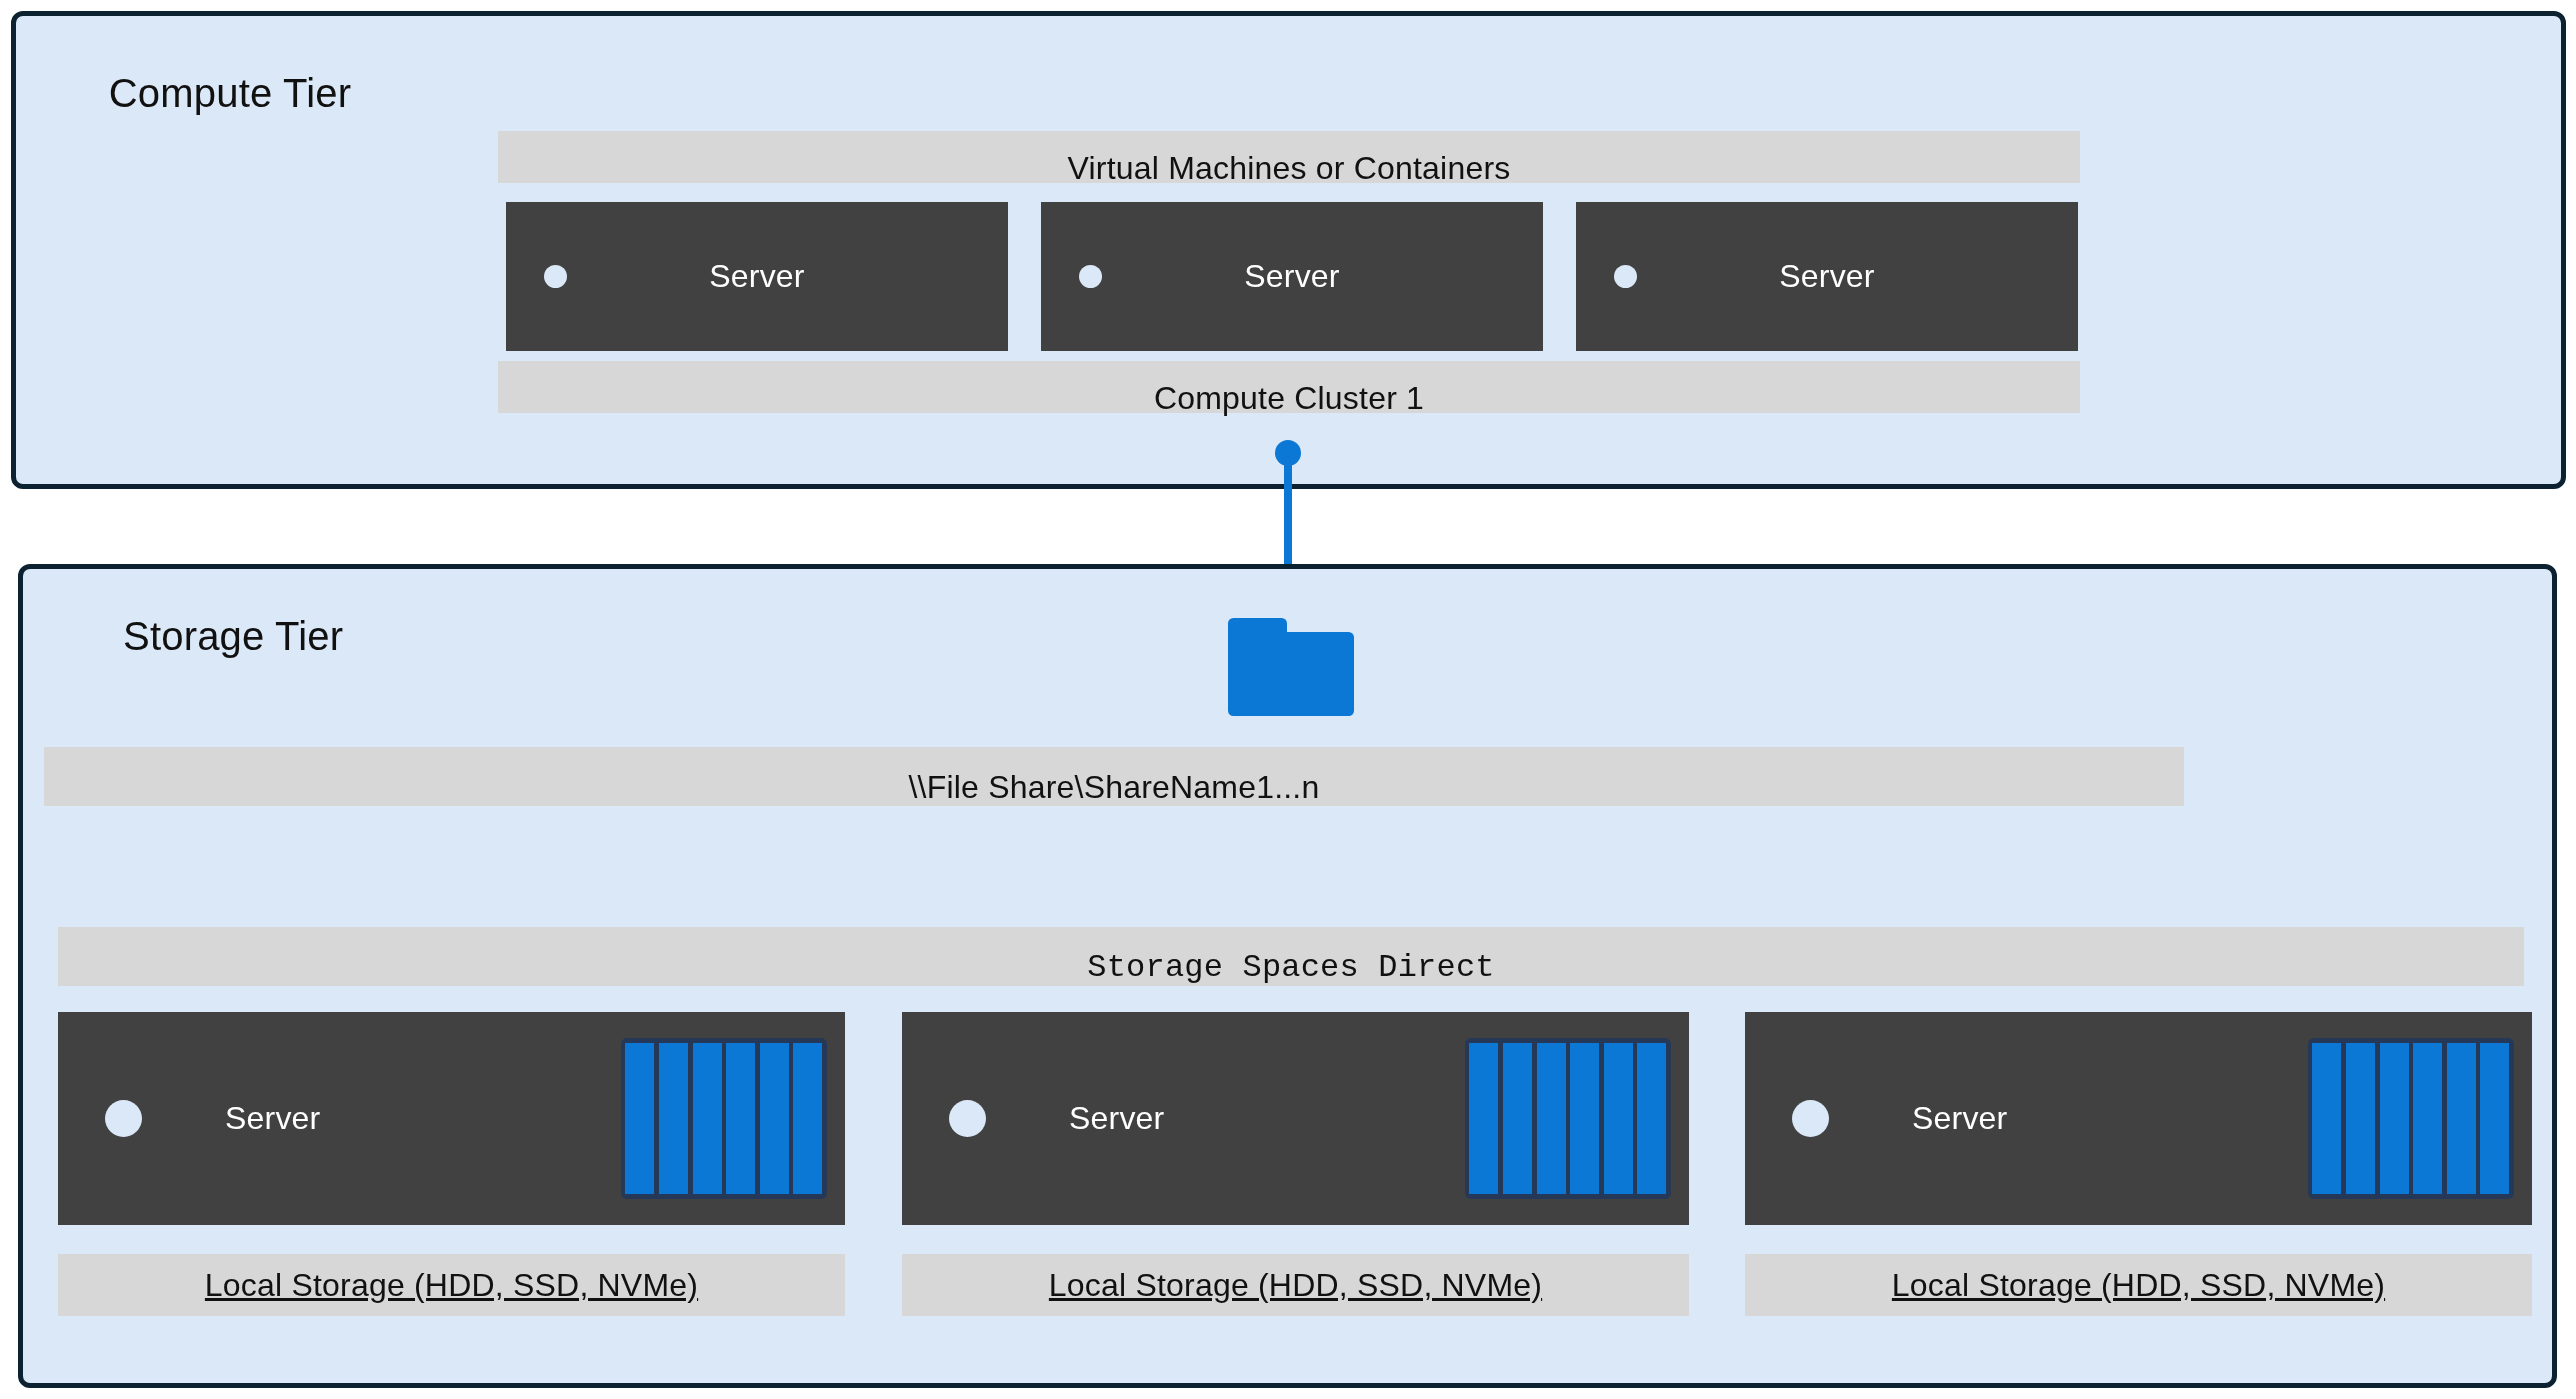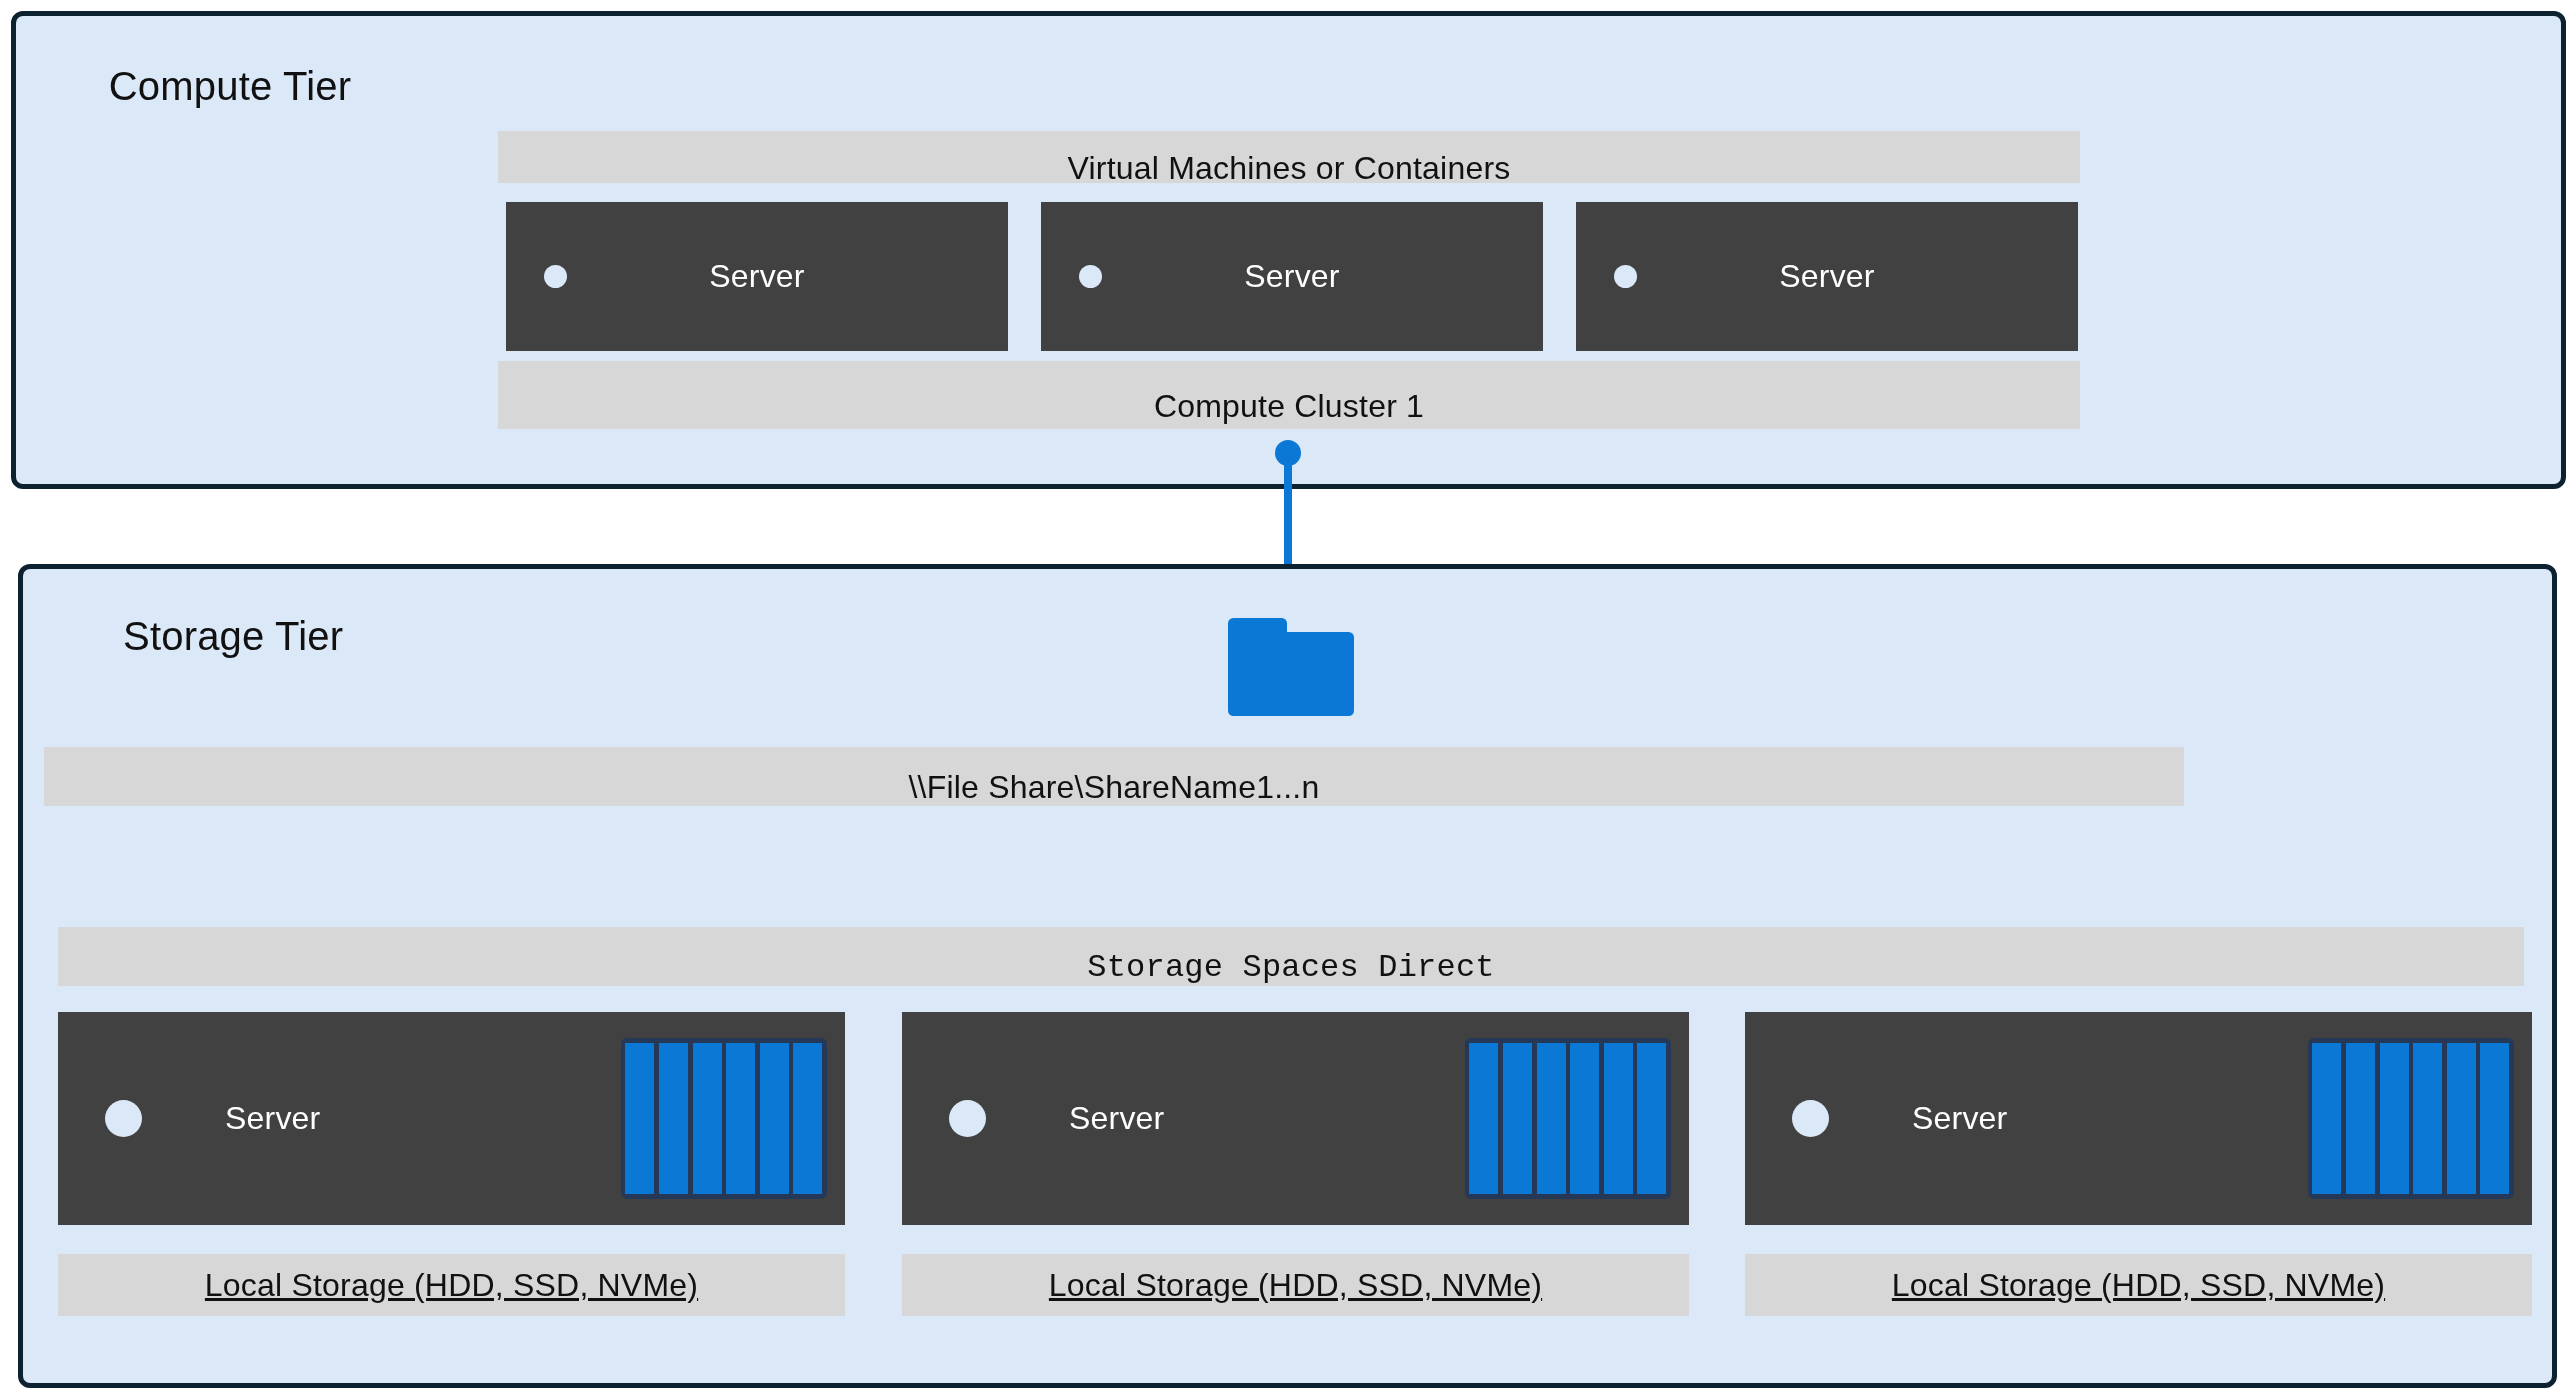--- a/index.html
+++ b/index.html
@@ -43,21 +43,21 @@
 
   .tier-title {
     position: absolute;
     font-size: 40px;
     font-weight: 400;
     color: #111111;
     letter-spacing: 0.2px;
     white-space: nowrap;
   }
 
-  #compute-title { left: 93px; top: 48px; }
+  #compute-title { left: 93px; top: 55px; }
   #storage-title { left: 100px; top: 45px; }
 
   
   .band {
     position: absolute;
     background: #d7d7d7;
     display: flex;
     align-items: center;
     justify-content: center;
   }
@@ -74,21 +74,21 @@
     left: 498px;
     top: 131px;
     width: 1582px;
     height: 52px;
   }
 
   #cluster-band {
     left: 498px;
     top: 361px;
     width: 1582px;
-    height: 68px;
+    height: 52px;
   }
 
   .compute-server {
     position: absolute;
     top: 202px;
     height: 149px;
     background: #414141;
     display: flex;
     align-items: center;
   }

